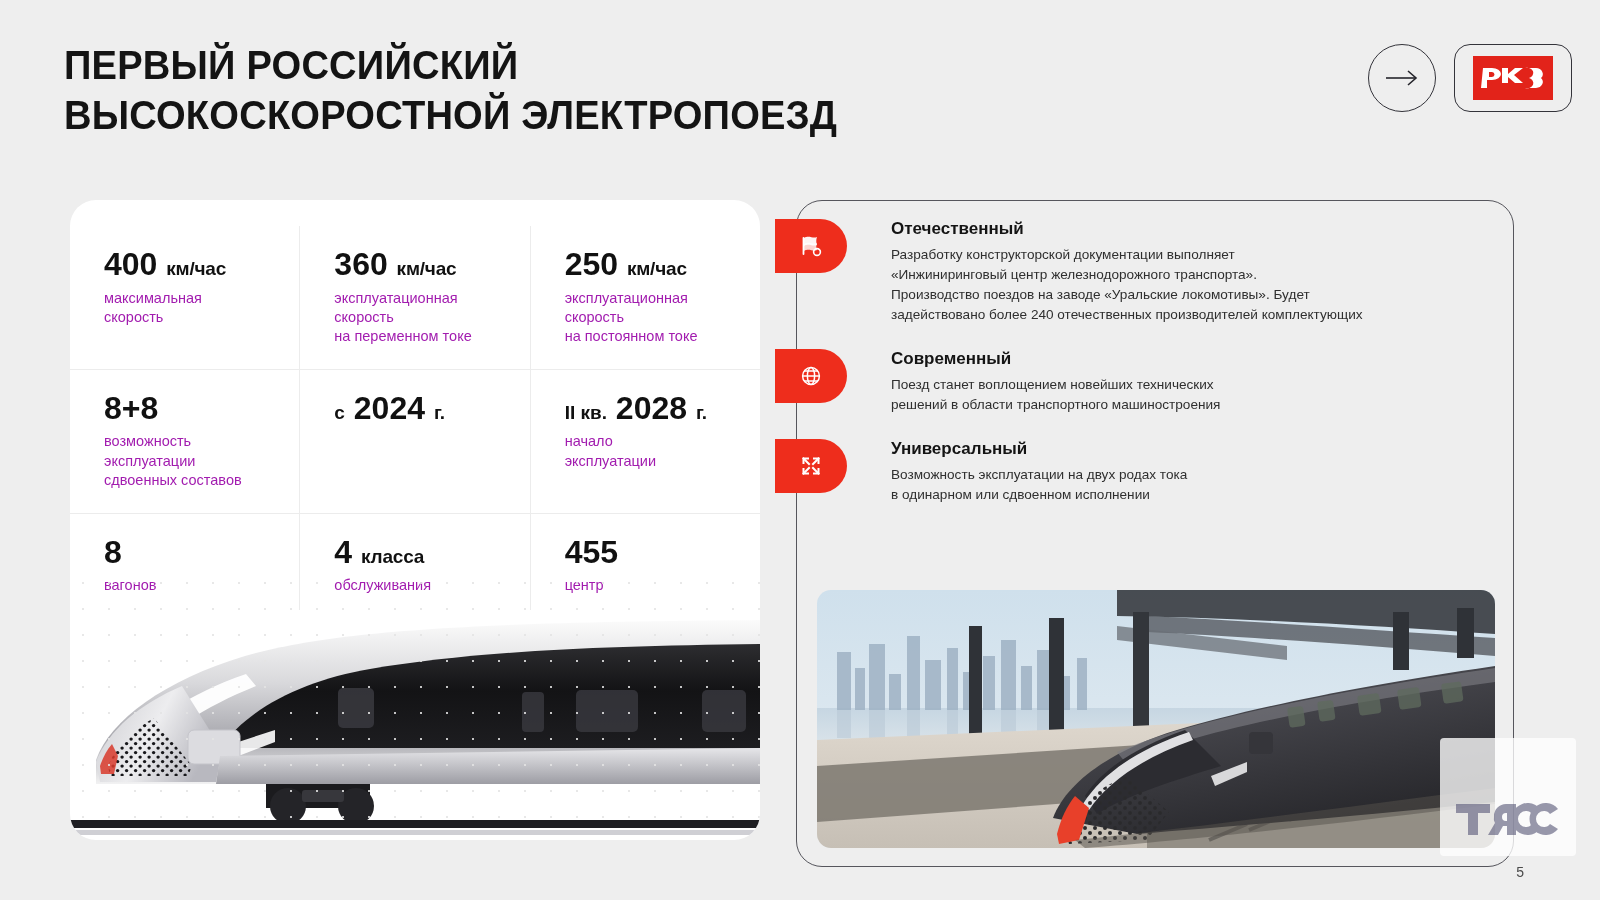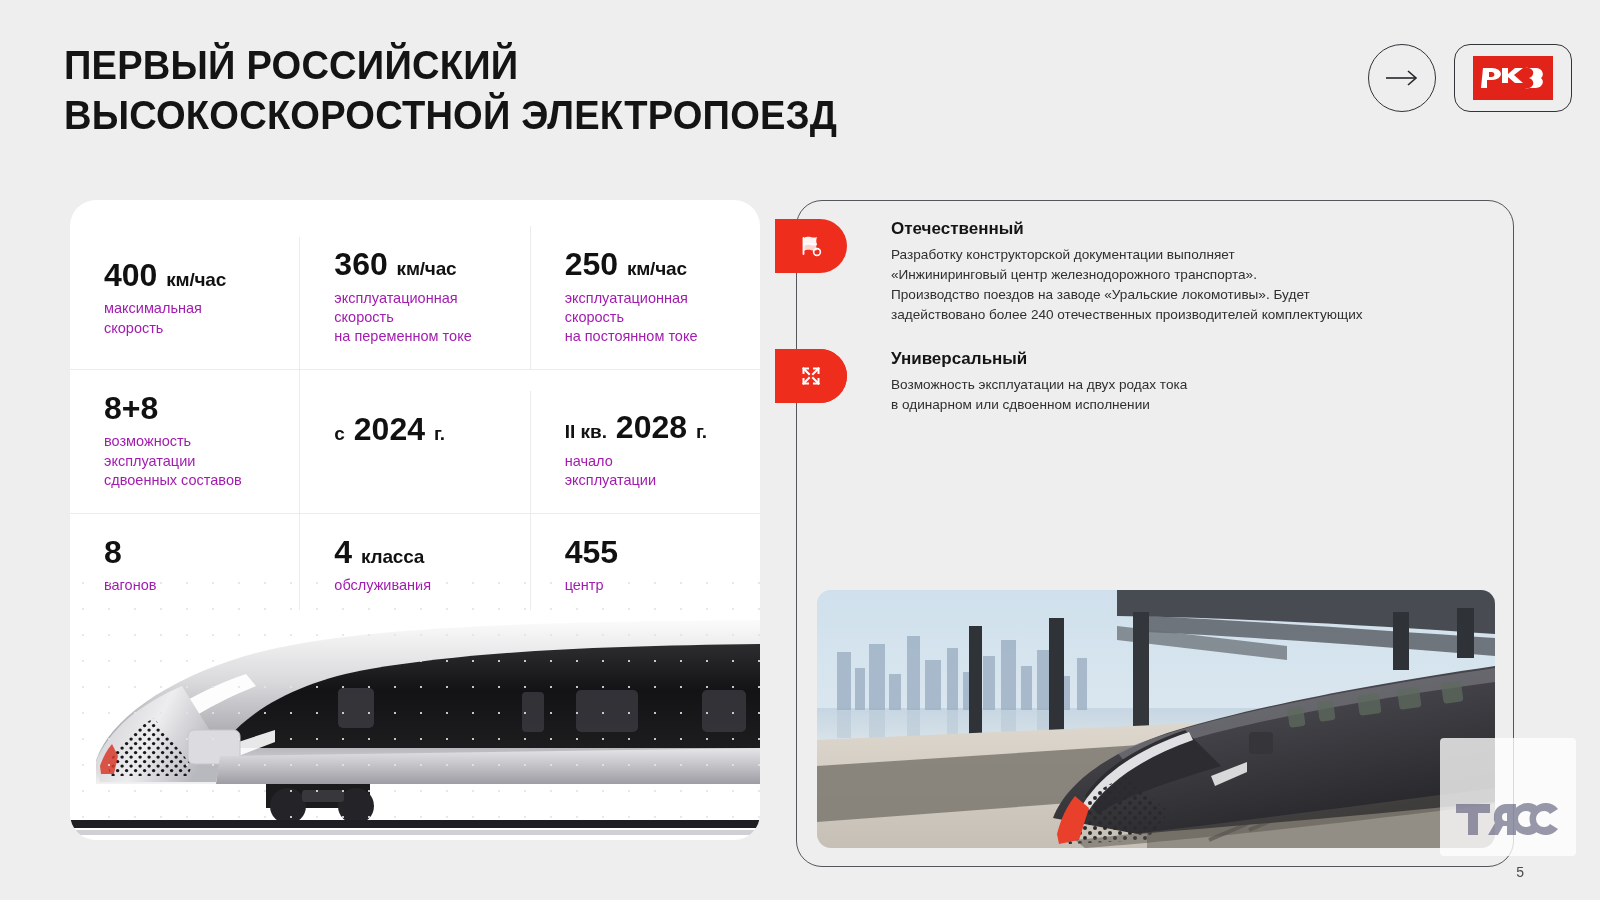--- a/index.html
+++ b/index.html
@@ -56,21 +56,21 @@
   
   .left-card {
     position: absolute; left: 70px; top: 200px;
     width: 690px; height: 640px;
     background: #ffffff;
     border-radius: 26px;
     overflow: hidden;
   }
 
   .stats { position: relative; padding: 26px 0 0 0; }
-  .stat-row { display: flex; border-bottom: 1px solid #ececec; align-items: flex-end; }
+  .stat-row { display: flex; border-bottom: 1px solid #ececec; }
   .stat-row:last-of-type { border-bottom: none; }
   .stat-cell {
     flex: 1 1 0; padding: 22px 16px 22px 34px;
     border-right: 1px solid #ececec; min-height: 122px;
   }
   .stat-cell:last-child { border-right: none; }
   .stat-row.r1 .stat-cell { min-height: 132px; }
   .stat-row.r3 .stat-cell { min-height: 96px; padding-bottom: 10px; }
 
   .stat-value {
@@ -355,20 +355,25 @@
             <svg width="26" height="26" viewBox="0 0 26 26">
               <g stroke="#ffffff" stroke-width="1.5" fill="none">
                 <circle cx="13" cy="13" r="8.4"></circle>
                 <ellipse cx="13" cy="13" rx="3.6" ry="8.4"></ellipse>
                 <line x1="4.6" y1="13" x2="21.4" y2="13"></line>
                 <line x1="6" y1="8" x2="20" y2="8"></line>
                 <line x1="6" y1="18" x2="20" y2="18"></line>
               </g>
             </svg>
           </span>
+        </div>
+        <div class="feature-body">
+          <div class="feature-title">Современный</div>
+          <div class="feature-text">Поезд станет воплощением новейших технических
+решений в области транспортного машиностроения</div>
         </div>
       </div>
 
       <div class="feature">
         <div class="badge">
           <span>
             <svg width="26" height="26" viewBox="0 0 26 26">
               <g fill="none" stroke="#ffffff" stroke-width="2" stroke-linecap="square">
                 <line x1="5.5" y1="5.5" x2="11" y2="11"></line>
                 <polyline points="5.5,10 5.5,5.5 10,5.5"></polyline>

